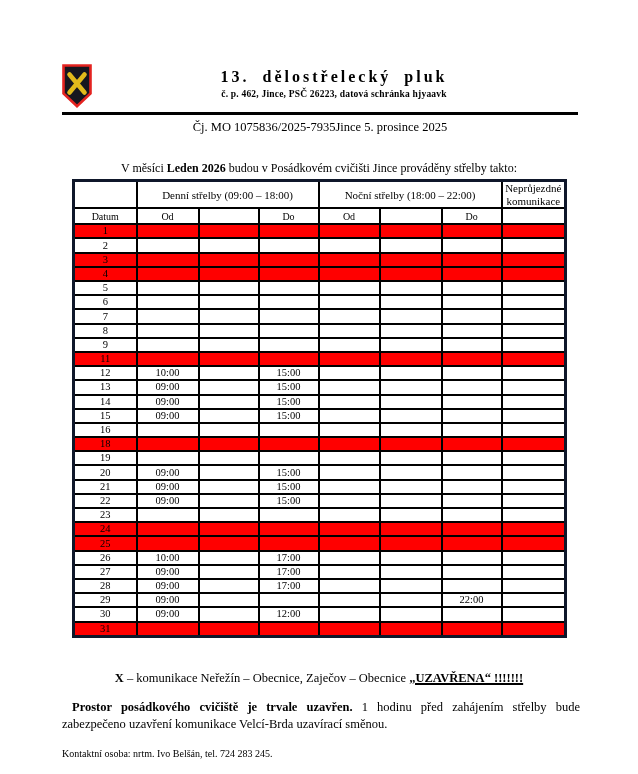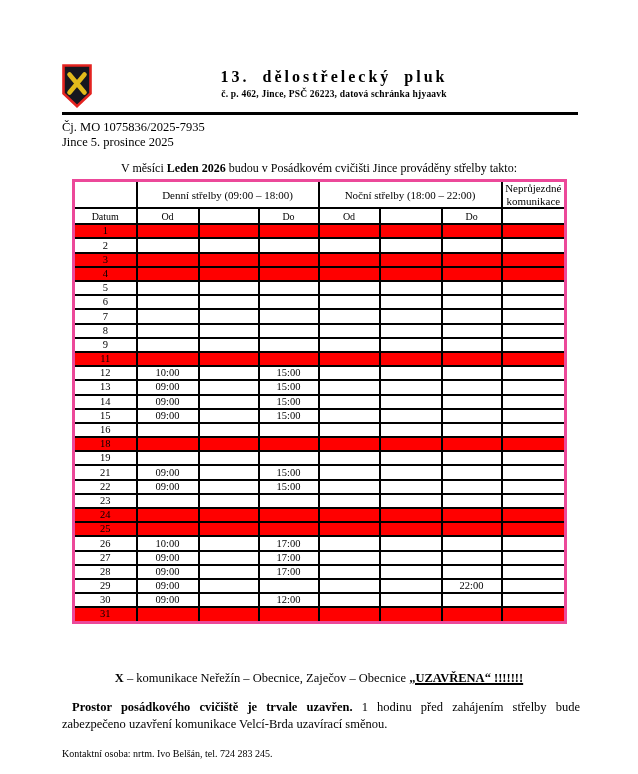--- a/index.html
+++ b/index.html
@@ -8,28 +8,28 @@
     font-family:"Liberation Serif","DejaVu Serif",serif;color:#000;overflow:hidden;
   }
   
   .badge{position:absolute;left:62px;top:64px;width:30px;height:44px;}
   .badge-shield{fill:var(--badge-bg,#16161f);stroke:var(--badge-border,#e42320);stroke-width:2.6;}
   .badge-cannons{stroke:var(--cannon,#e2ba1b);stroke-width:4.6;stroke-linecap:round;fill:none;}
   .title-block{position:absolute;left:70px;right:40px;top:68px;text-align:center;}
   .doc-title{font-size:16px;font-weight:bold;letter-spacing:3px;word-spacing:6px;}
   .doc-subtitle{font-size:9.5px;font-weight:bold;margin-top:3px;letter-spacing:0.2px;}
   .rule{position:absolute;left:62px;right:60px;top:112px;height:3px;background:#000;}
-  .refline{position:absolute;left:62px;right:60px;top:120px;display:flex;justify-content:center;font-size:12.5px;flex-direction:column;}
+  .refline{position:absolute;left:62px;right:60px;top:120px;display:flex;justify-content:center;font-size:12.5px;}
   
   .intro{position:absolute;left:0;right:0;top:161px;text-align:center;font-size:12px;}
   .intro b{font-weight:bold;}
   
   table.schedule{
     position:absolute;left:72px;top:179px;width:492px;
-    border-collapse:collapse;table-layout:fixed;border:3px solid #ec4899;
+    border-collapse:collapse;table-layout:fixed;border:3px solid #0f172a;
   }
   .schedule th,.schedule td{
     border:2px solid #000;padding:0;text-align:center;vertical-align:middle;
     overflow:hidden;white-space:nowrap;font-weight:normal;
   }
   .schedule thead tr.groups th{height:22px;font-size:11px;}
   .schedule thead th.small{font-size:7.5px;font-weight:normal;line-height:1.15;white-space:normal;}
   .schedule thead tr.cols th{height:14px;font-size:10px;}
   .schedule tbody td{height:12.2px;font-size:10.5px;line-height:12px;}
   .schedule tbody tr.closed td{background:var(--closed-red,#ff0000);}
@@ -264,20 +264,30 @@
           <td>19</td>
           <td></td>
           <td></td>
           <td></td>
           <td></td>
           <td></td>
           <td></td>
           <td></td>
         </tr>
         <tr>
+          <td>20</td>
+          <td>09:00</td>
+          <td></td>
+          <td>15:00</td>
+          <td></td>
+          <td></td>
+          <td></td>
+          <td></td>
+        </tr>
+        <tr>
           <td>21</td>
           <td>09:00</td>
           <td></td>
           <td>15:00</td>
           <td></td>
           <td></td>
           <td></td>
           <td></td>
         </tr>
         <tr>

